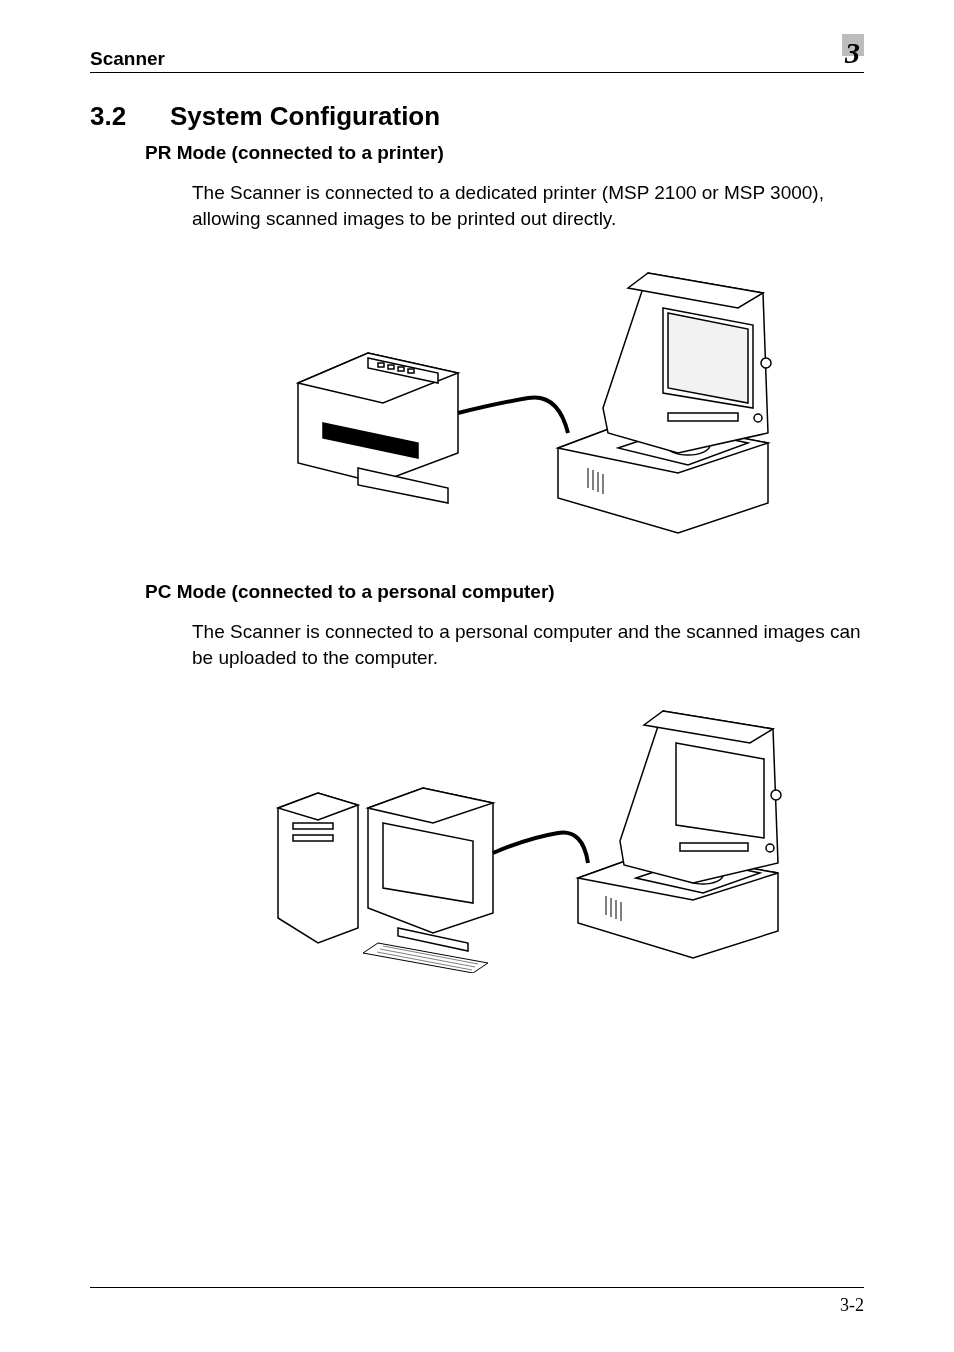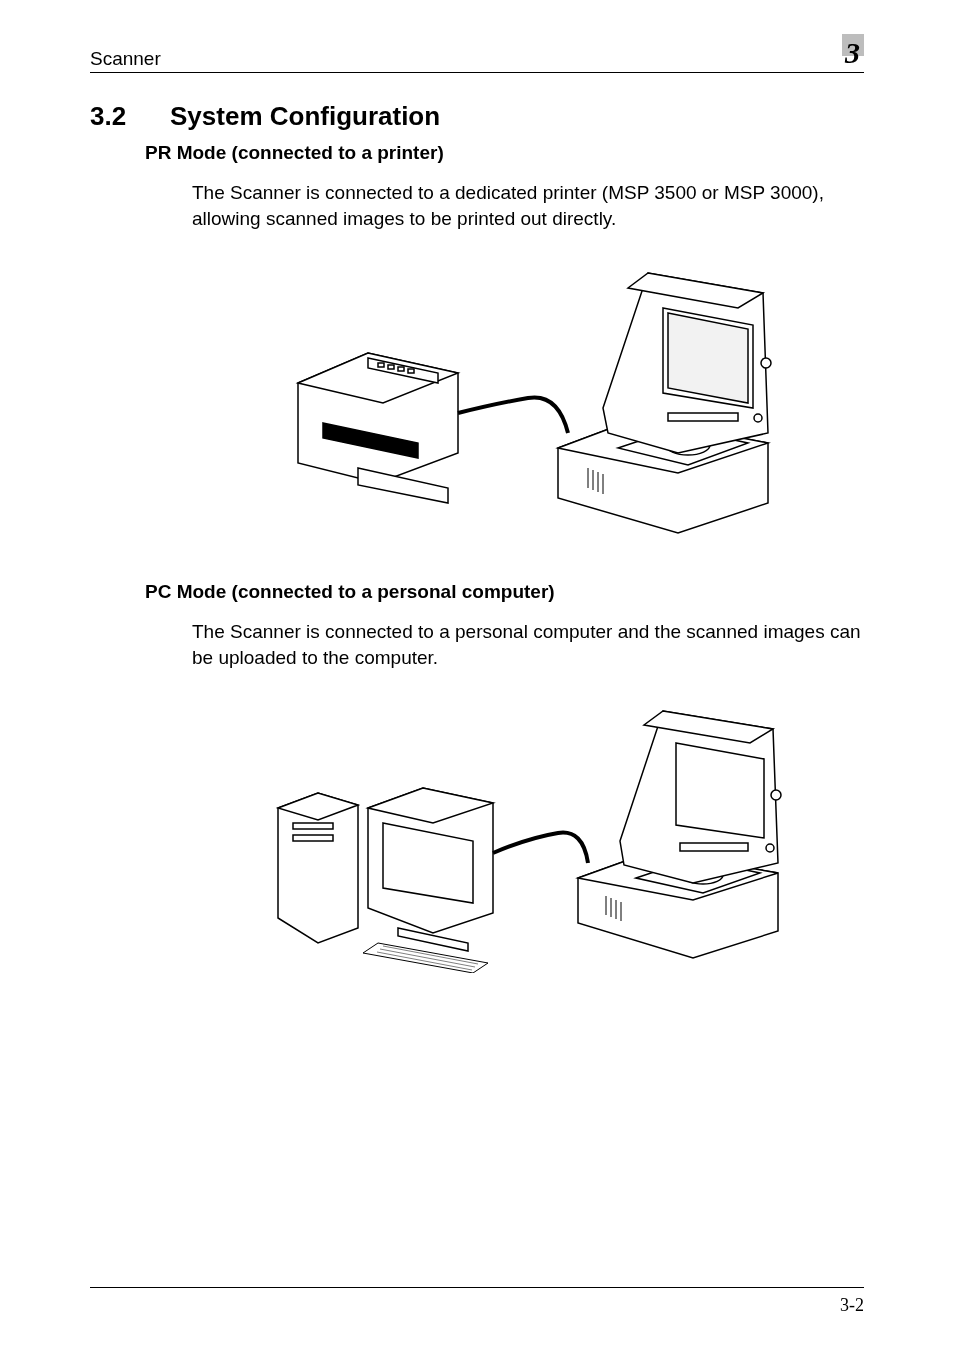--- a/index.html
+++ b/index.html
@@ -17,21 +17,21 @@
   .header {
     display: flex;
     justify-content: space-between;
     align-items: flex-end;
     border-bottom: 1.5px solid #000;
     padding-bottom: 2px;
     margin-bottom: 28px;
   }
   .header-left {
     font-size: 19px;
-    font-weight: normal;
+    font-weight: bold;
   }
   .header-right {
     position: relative;
     width: 36px;
     height: 32px;
   }
   .header-right .shadow {
     position: absolute;
     right: 0;
     top: -4px;
@@ -112,21 +112,21 @@
     </div>
   </div>
 
   <div class="section-heading">
     <div class="section-num">3.2</div>
     <div class="section-title">System Configuration</div>
   </div>
 
 
   <p class="sub-heading">PR Mode (connected to a printer)</p>
-  <p class="body-text">The Scanner is connected to a dedicated printer (MSP 3500 or MSP 3000), allowing scanned images to be printed out directly.</p>
+  <p class="body-text">The Scanner is connected to a dedicated printer (MSP 2100 or MSP 3000), allowing scanned images to be printed out directly.</p>
 
   <div class="figure">
     <svg width="520" height="300" viewBox="0 0 520 300">
 
       <g stroke="#000" stroke-width="1.5" fill="#fff">
 
         <path d="M 30 190 L 30 130 L 100 100 L 190 120 L 190 200 L 110 230 L 30 210 Z"></path>
 
         <path d="M 30 130 L 100 100 L 190 120 L 115 150 Z"></path>
 

